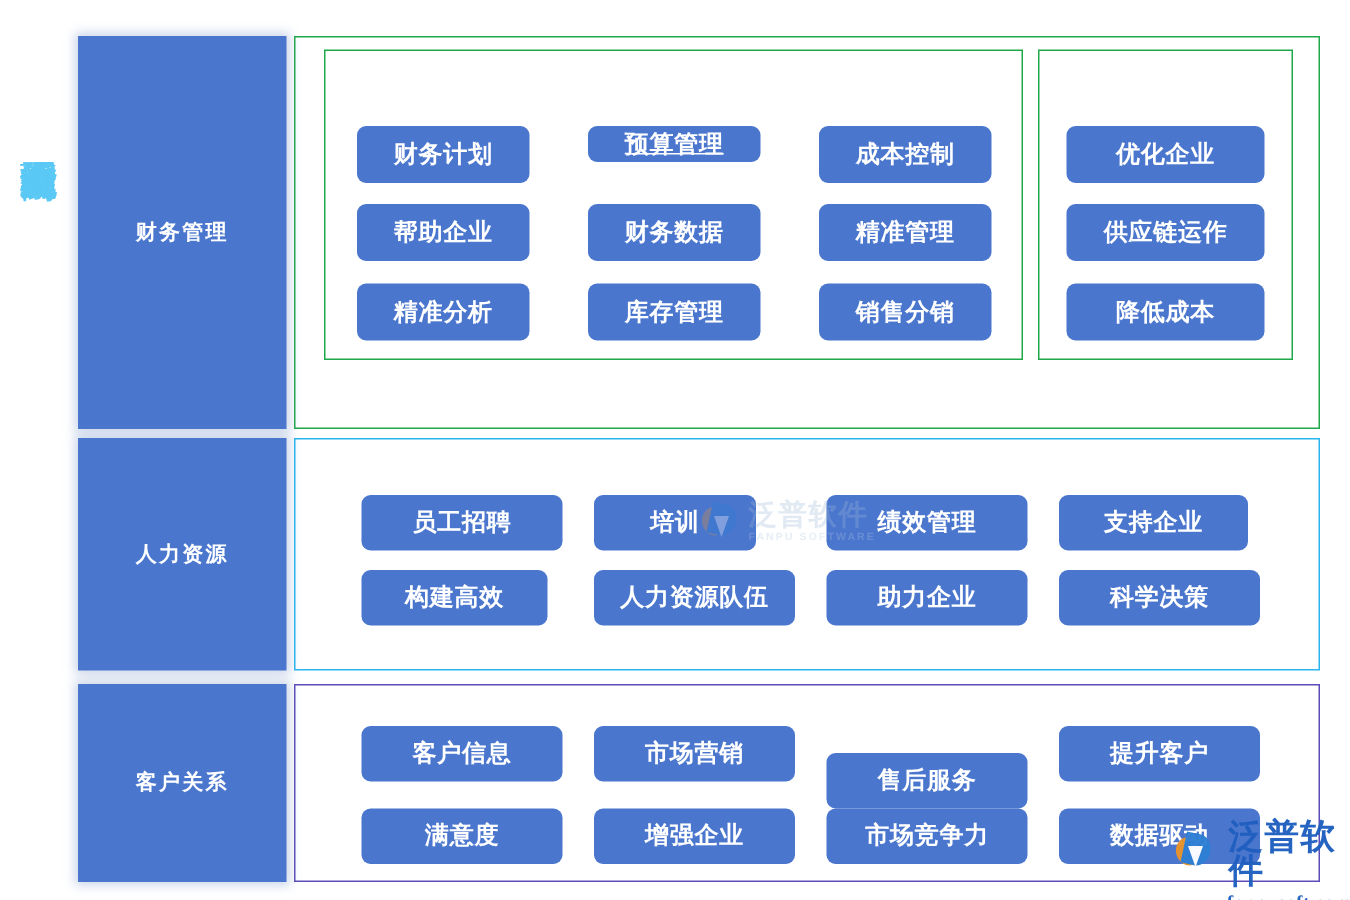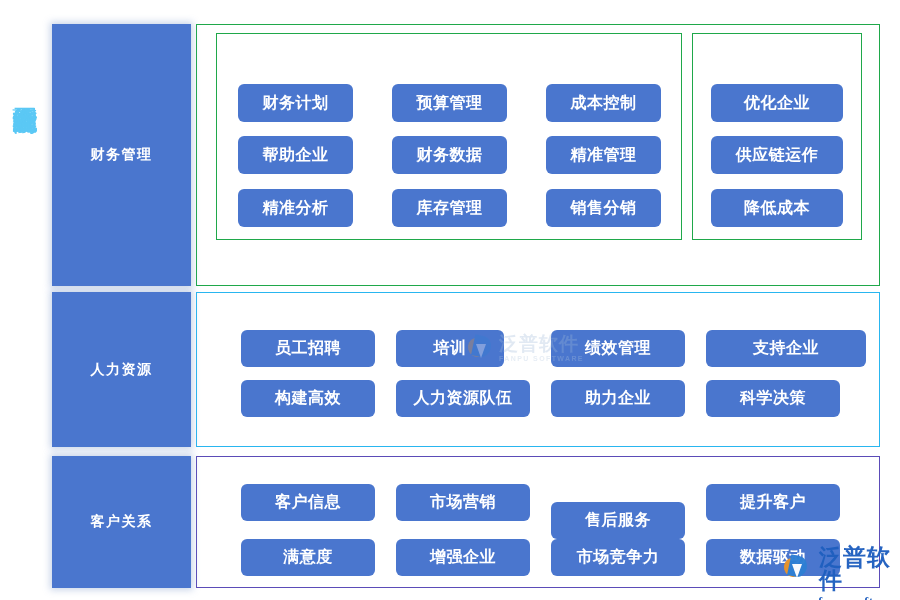--- a/index.html
+++ b/index.html
@@ -165,21 +165,21 @@
 
   <div class="section-body" style="left:196px; top:24px; width:684px; height:262px; border:1.6px solid #1FA84A;"></div>
   <div class="section-label" style="left:52px; top:24px; width:139px; height:262px;">
     <span>财务管理</span>
   </div>
 
   <div class="group-box" style="left:216px; top:33px; width:466px; height:207px; border:1.4px solid #1FA84A;"></div>
   <div class="pill" style="left:238px; top:84px; width:115px; height:38px;">
       <span>财务计划</span>
     </div>
-  <div class="pill" style="left:392px; top:84px; width:115px; height:38px;">
+  <div class="pill" style="left:392px; top:84px; width:115px; height:24px;text-decoration:underline;">
       <span>预算管理</span>
     </div>
   <div class="pill" style="left:546px; top:84px; width:115px; height:38px;">
       <span>成本控制</span>
     </div>
   <div class="pill" style="left:238px; top:136px; width:115px; height:38px;">
       <span>帮助企业</span>
     </div>
   <div class="pill" style="left:392px; top:136px; width:115px; height:38px;">
       <span>财务数据</span>
@@ -214,24 +214,24 @@
   </div>
   <div class="pill" style="left:241px; top:330px; width:134px; height:37px;">
       <span>员工招聘</span>
     </div>
   <div class="pill" style="left:396px; top:330px; width:108px; height:37px;">
       <span>培训</span>
     </div>
   <div class="pill" style="left:551px; top:330px; width:134px; height:37px;">
       <span>绩效管理</span>
     </div>
-  <div class="pill" style="left:706px; top:330px; width:160px; height:37px;">
+  <div class="pill" style="left:706px; top:330px; width:126px; height:37px;">
       <span>支持企业</span>
     </div>
-  <div class="pill" style="left:241px; top:380px; width:134px; height:37px;">
+  <div class="pill" style="left:241px; top:380px; width:124px; height:37px;">
       <span>构建高效</span>
     </div>
   <div class="pill" style="left:396px; top:380px; width:134px; height:37px;">
       <span>人力资源队伍</span>
     </div>
   <div class="pill" style="left:551px; top:380px; width:134px; height:37px;">
       <span>助力企业</span>
     </div>
   <div class="pill" style="left:706px; top:380px; width:134px; height:37px;">
       <span>科学决策</span>

